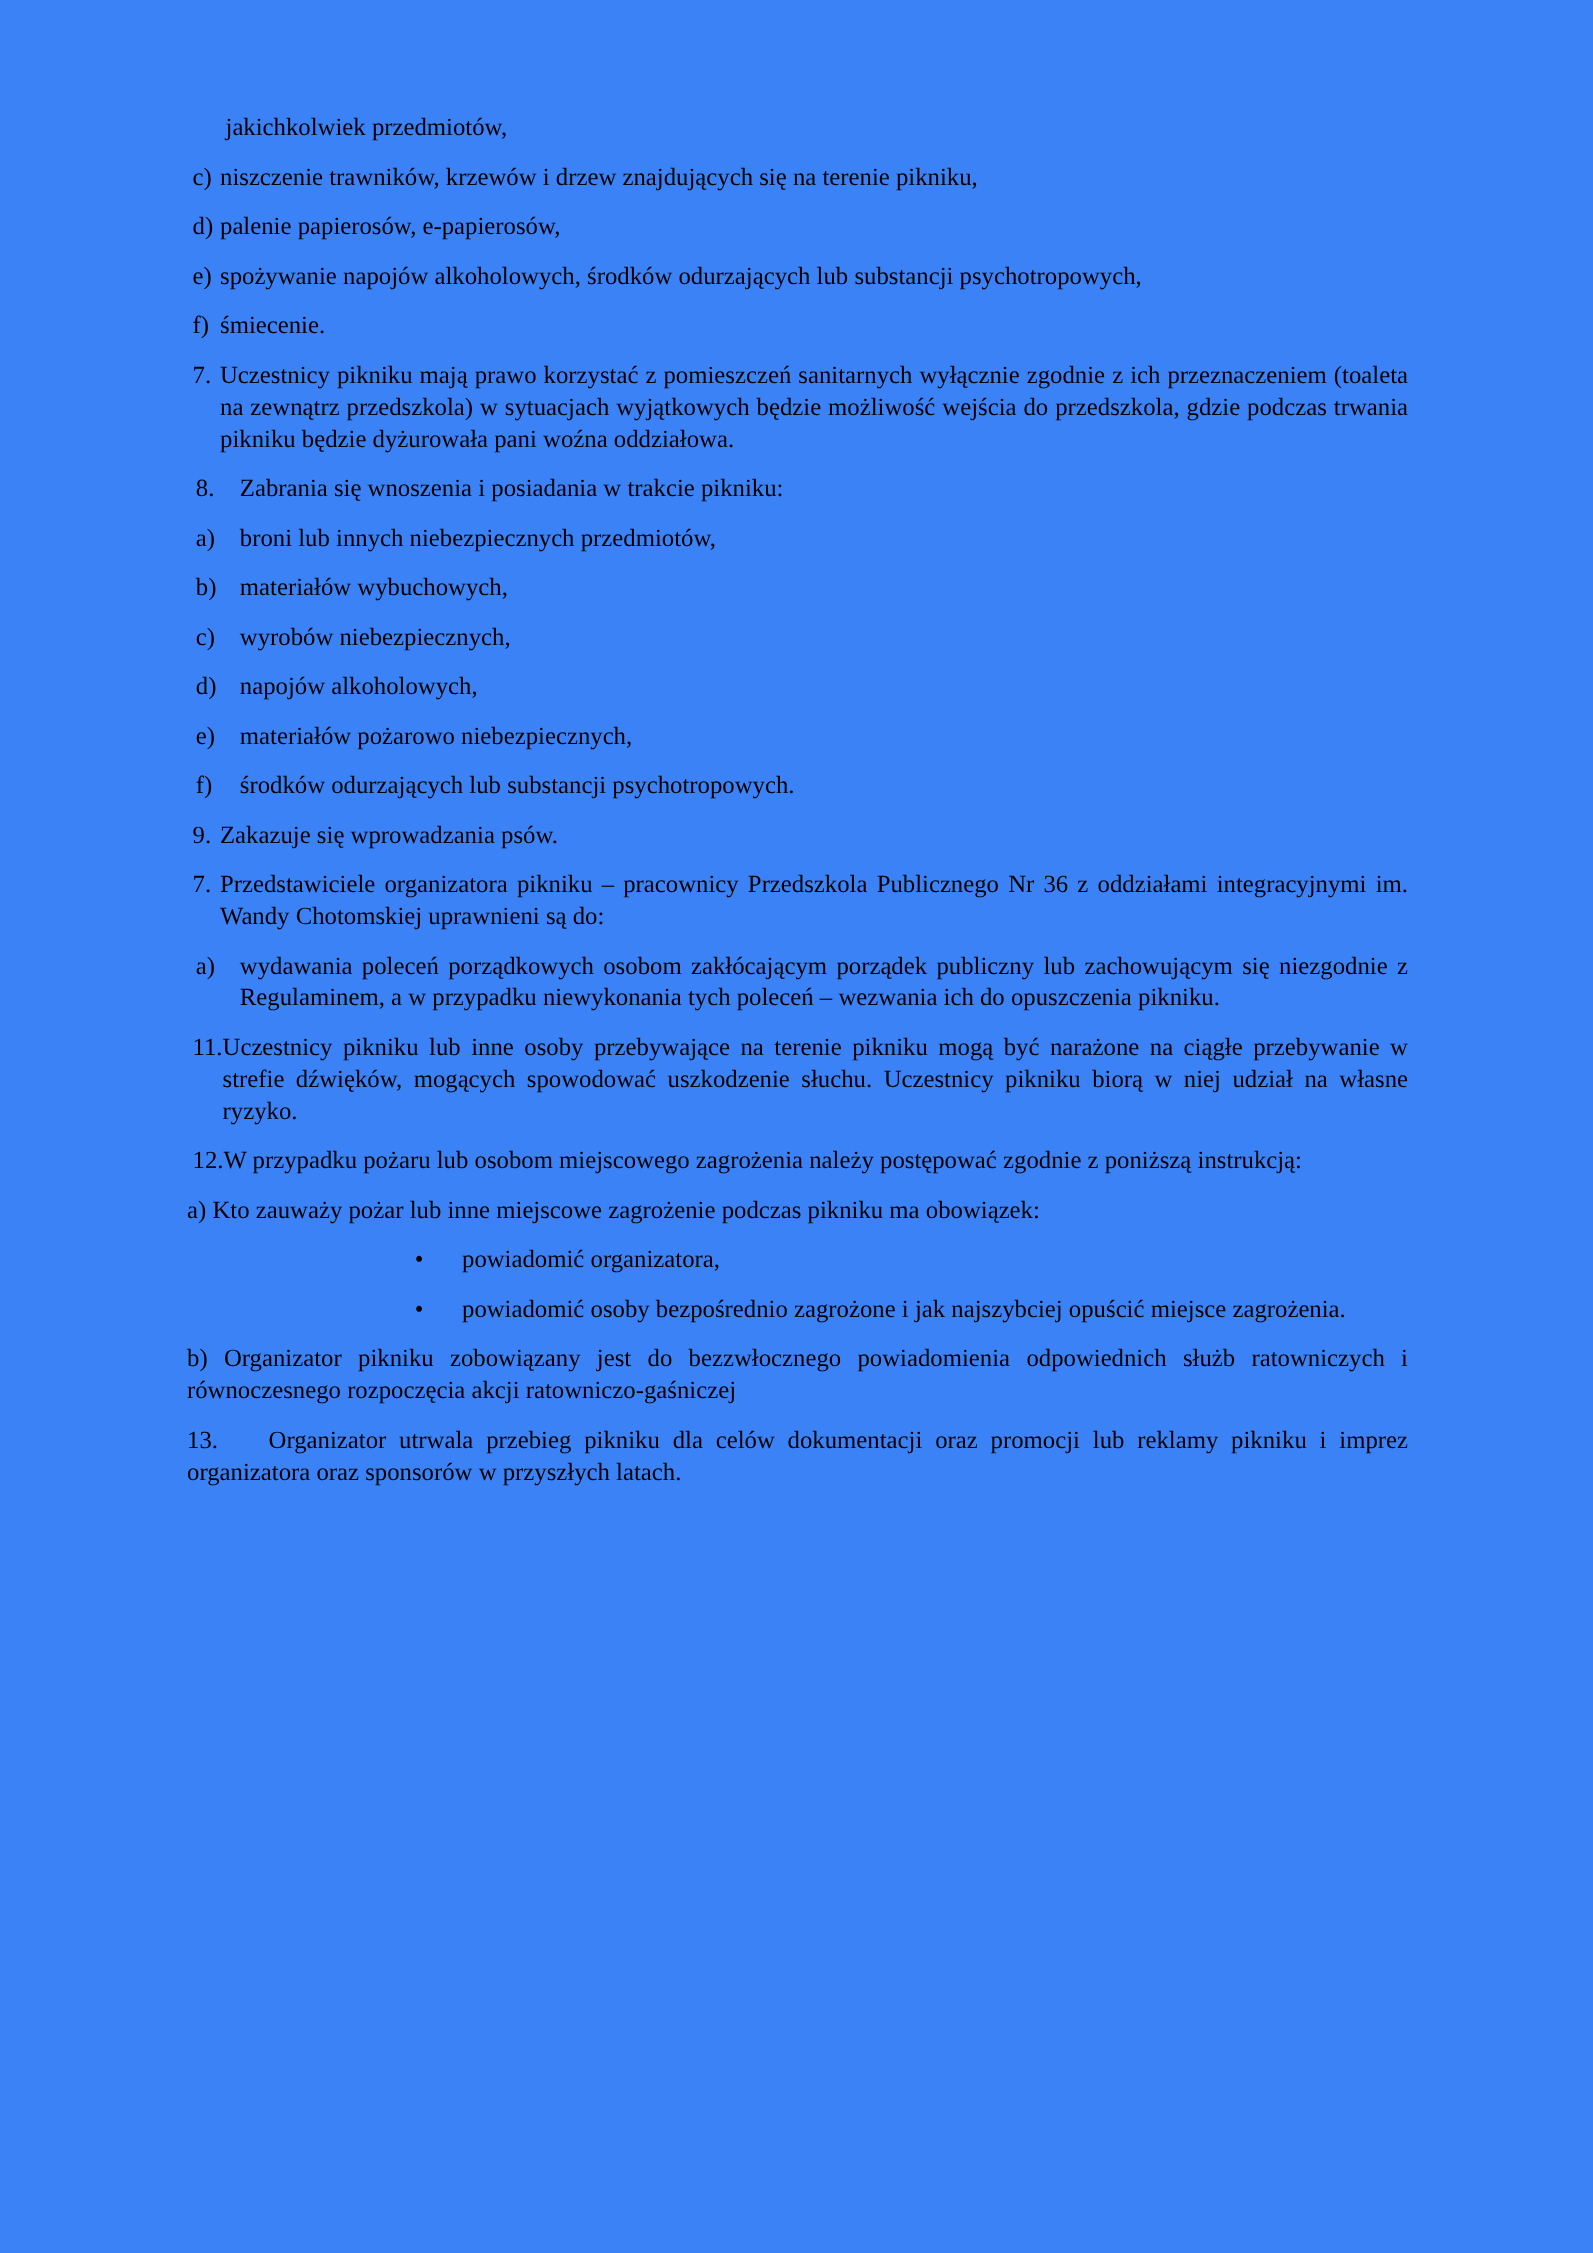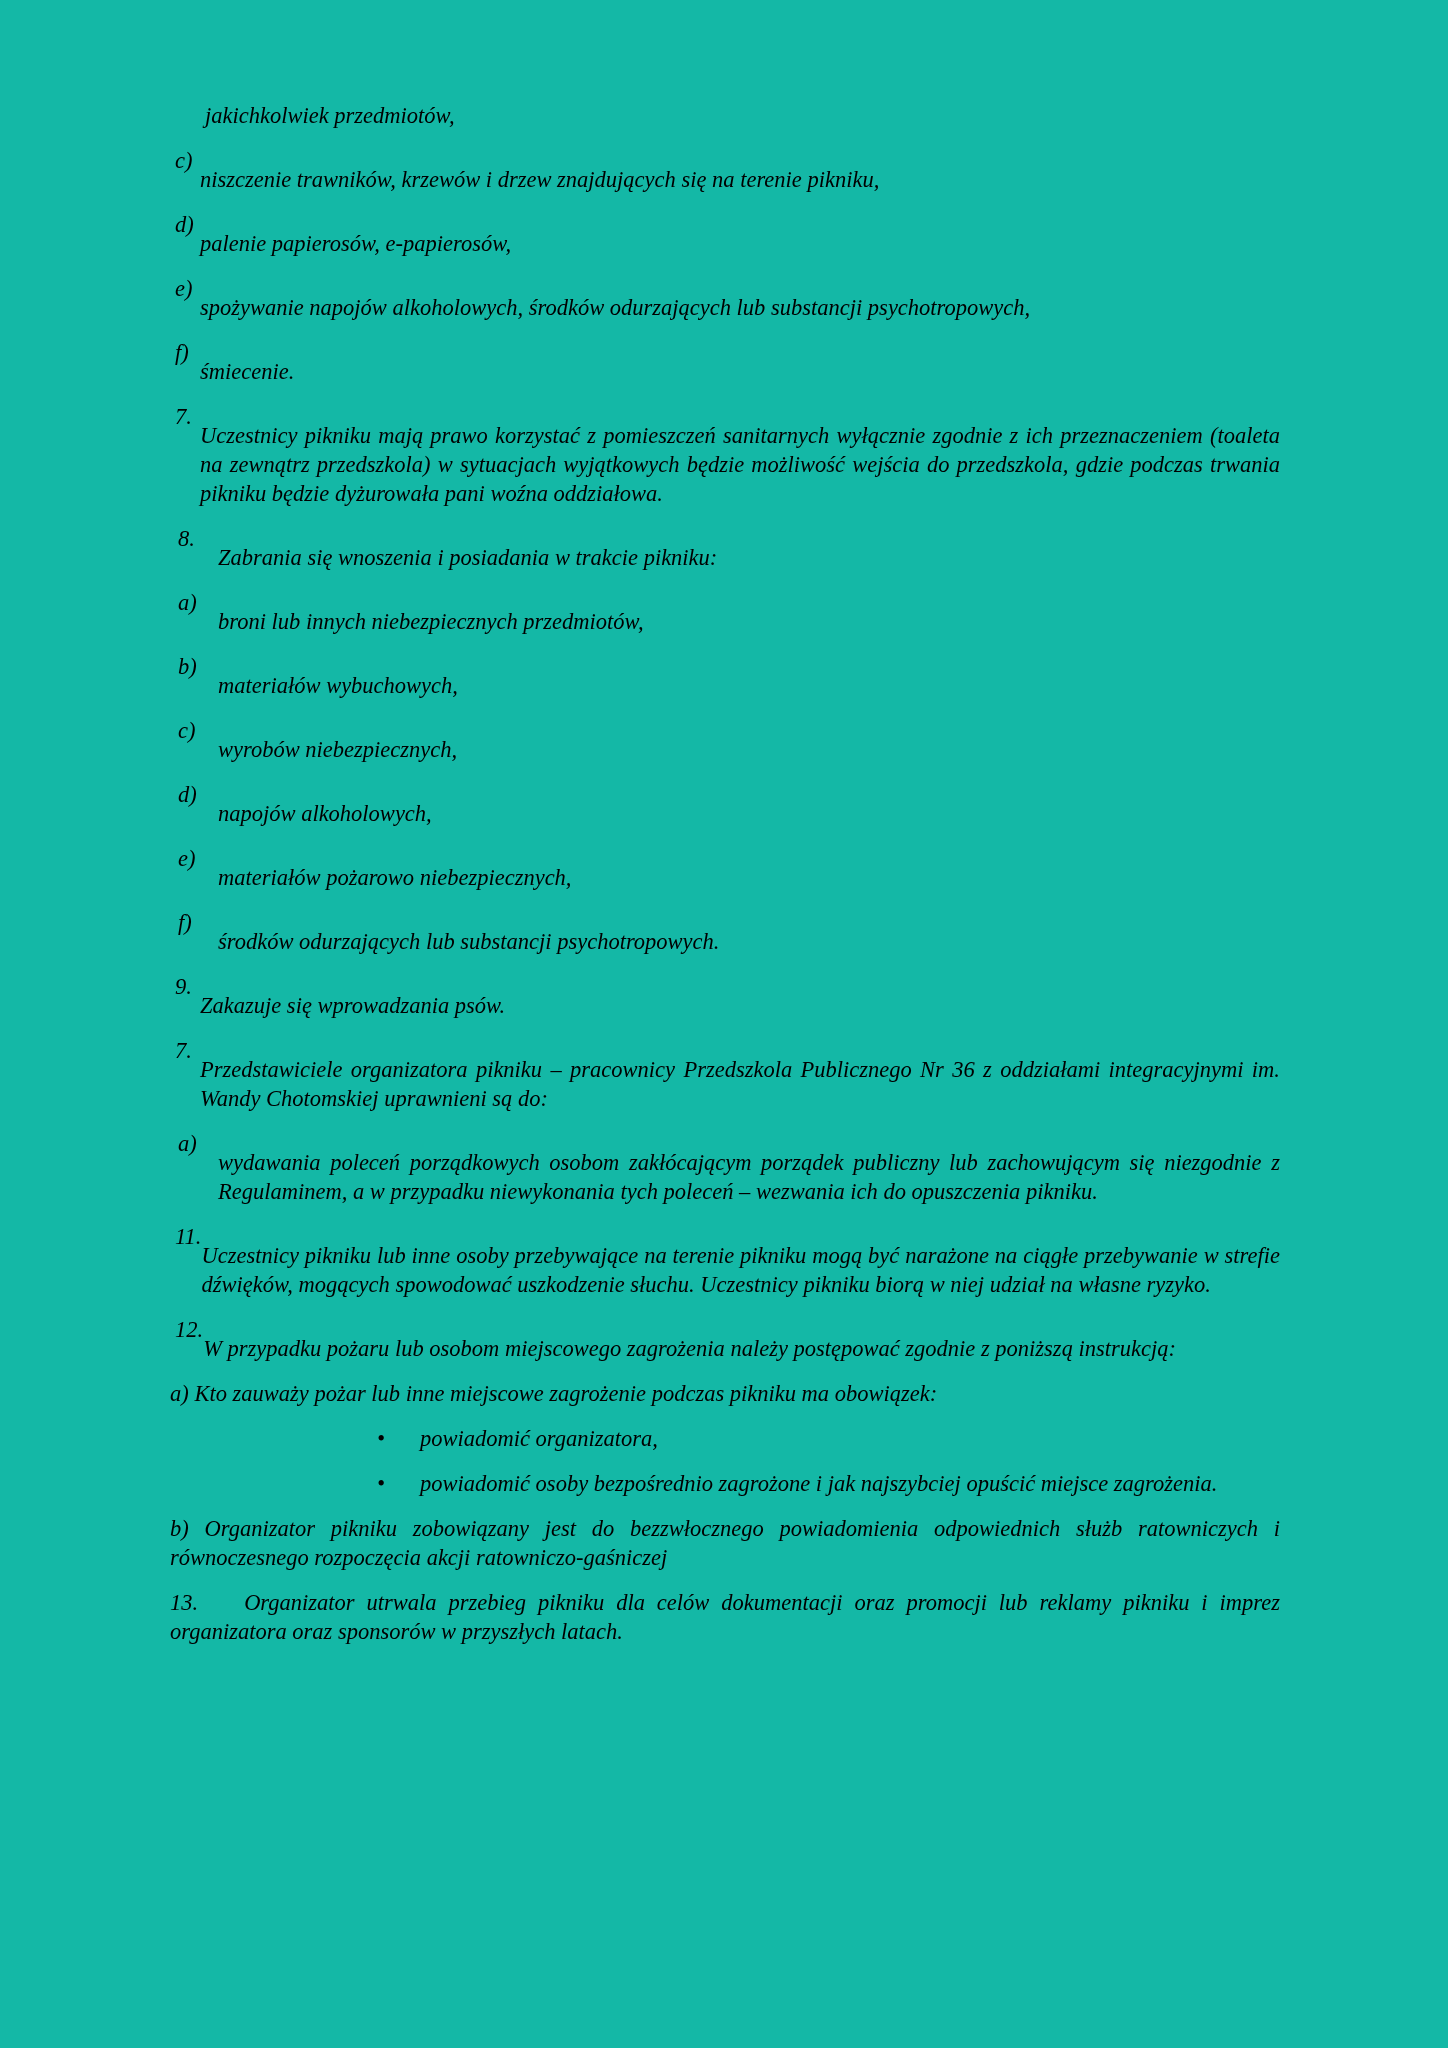--- a/index.html
+++ b/index.html
@@ -1,26 +1,25 @@
 <!DOCTYPE html>
 <html><head>
 <meta charset="utf-8">
 <style>
   html, body { margin: 0; padding: 0; background: #e8e8e8; }
   .page {
     position: relative;
     width: 1448px;
     height: 2048px;
-    background: #14b8a6;
+    background: #3b82f6;
     color: #000000;
     font-family: "Liberation Serif", "DejaVu Serif", serif;
     font-size: 22.5px;
     line-height: 29px;
     overflow: hidden;
-    font-style: italic;
   }
   .content {
     position: absolute;
     left: 170px;
     top: 101px;
     width: 1110px;
   }
   .cont-line {
     margin: 0 0 16px 35px;
   }
@@ -33,21 +32,20 @@
     padding-left: 5px;
     box-sizing: border-box;
   }
   .para.wide .marker {
     flex: 0 0 48px;
     padding-left: 8px;
   }
   .para .ptext {
     flex: 1 1 auto;
     text-align: justify;
-    margin-top: 19px;
   }
   .flush {
     margin: 0 0 16px 0;
     text-align: justify;
   }
   .bullet-row {
     display: flex;
     margin: 0 0 16px 205px;
   }
   .bullet-row .bullet {

